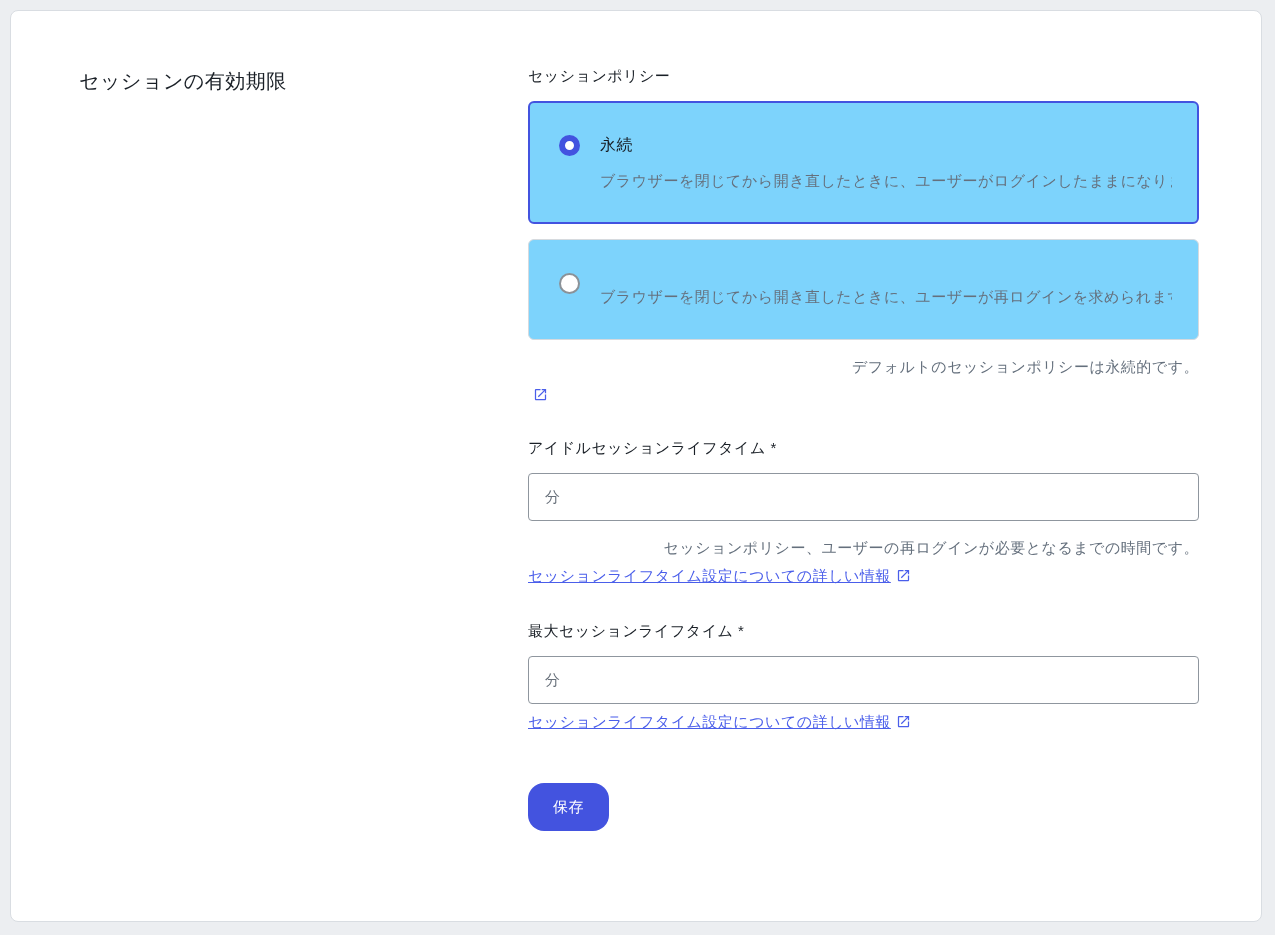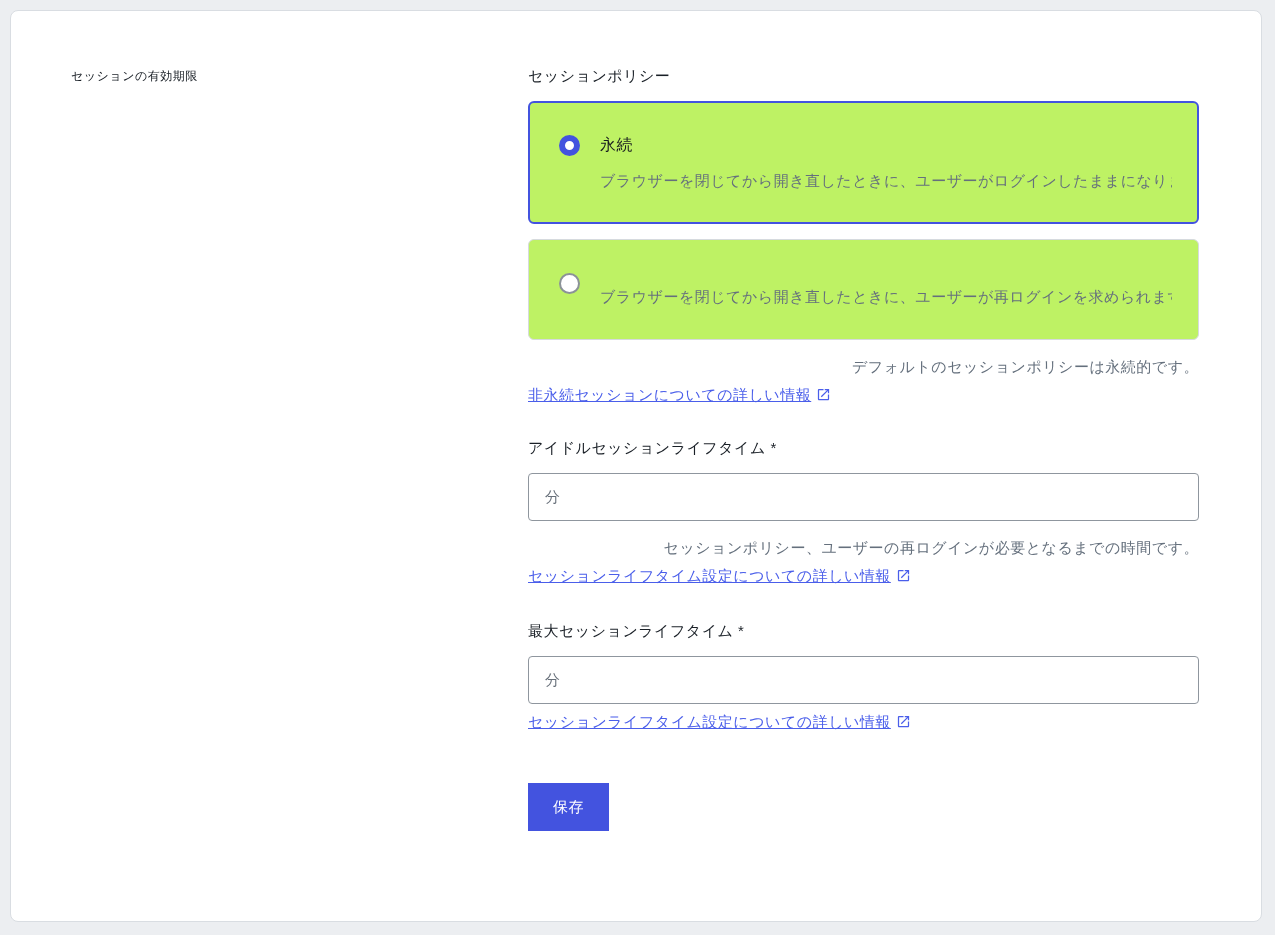--- a/index.html
+++ b/index.html
@@ -12,22 +12,22 @@
   .card {
     position: absolute;
     left: 10px; top: 10px;
     width: 1252px; height: 912px;
     background: #ffffff;
     border: 1px solid #d9dde2;
     border-radius: 8px;
   }
   .section-title {
     position: absolute;
-    left: 60px; top: 57px;
-    font-size: 12px;
+    left: 68px; top: 57px;
+    font-size: 20px;
     font-weight: 500;
     color: #191f26;
     letter-spacing: 0.5px;
   }
   .form-col {
     position: absolute;
     left: 517px; top: 57px;
     width: 671px;
   }
   .field-label {
@@ -36,21 +36,21 @@
     line-height: 16px;
     letter-spacing: 0.5px;
   }
   .option-card {
     margin-top: 17px;
     border: 1px solid #d6dade;
     border-radius: 6px;
     padding: 32px 26px 32px 30px;
     display: flex;
     align-items: flex-start;
-    background: #bef264;
+    background: #7dd3fc;
     cursor: pointer;
   }
   .option-card.selected {
     border: 2px solid #4353df;
     padding: 31px 25px 31px 29px;
   }
   .option-card + .option-card { margin-top: 15px; }
   .radio {
     flex: 0 0 auto;
     width: 21px; height: 21px;
@@ -132,21 +132,21 @@
     color: #68707a;
     letter-spacing: 0.5px;
   }
   .save-btn {
     margin-top: 51px;
     height: 48px;
     padding: 0 25px;
     background: #4353df;
     color: #ffffff;
     border: none;
-    border-radius: 0;
+    border-radius: 16px;
     font-family: "Liberation Sans", sans-serif;
     font-size: 15px;
     letter-spacing: 0.5px;
     cursor: pointer;
   }
 </style>
 </head>
 <body>
 
 <div class="card">
@@ -168,21 +168,21 @@
     <div class="option-card">
       <div class="radio"></div>
       <div class="option-text">
         <div class="option-desc">ブラウザーを閉じてから開き直したときに、ユーザーが再ログインを求められます。</div>
       </div>
     </div>
 
     <div class="helper">デフォルトのセッションポリシーは永続的です。</div>
 
     <div class="doc-link">
-      <a>非永続セッションについての詳しい情報</a><span class="ext-icon"><svg viewBox="0 0 24 24" width="15" height="15" fill="#4a5eea">
+      <span class="ext-icon"><svg viewBox="0 0 24 24" width="15" height="15" fill="#4a5eea">
             <path d="M19 19H5V5h7V3H5c-1.11 0-2 .9-2 2v14c0 1.1.89 2 2 2h14c1.1 0 2-.9 2-2v-7h-2v7zM14 3v2h3.59l-9.83 9.83 1.41 1.41L19 6.41V10h2V3h-7z"></path>
           </svg></span>
     </div>
 
     <div class="field-label input-label">アイドルセッションライフタイム *</div>
 
     <div class="input-wrap">
       <span class="unit-suffix">分</span>
     </div>
 

